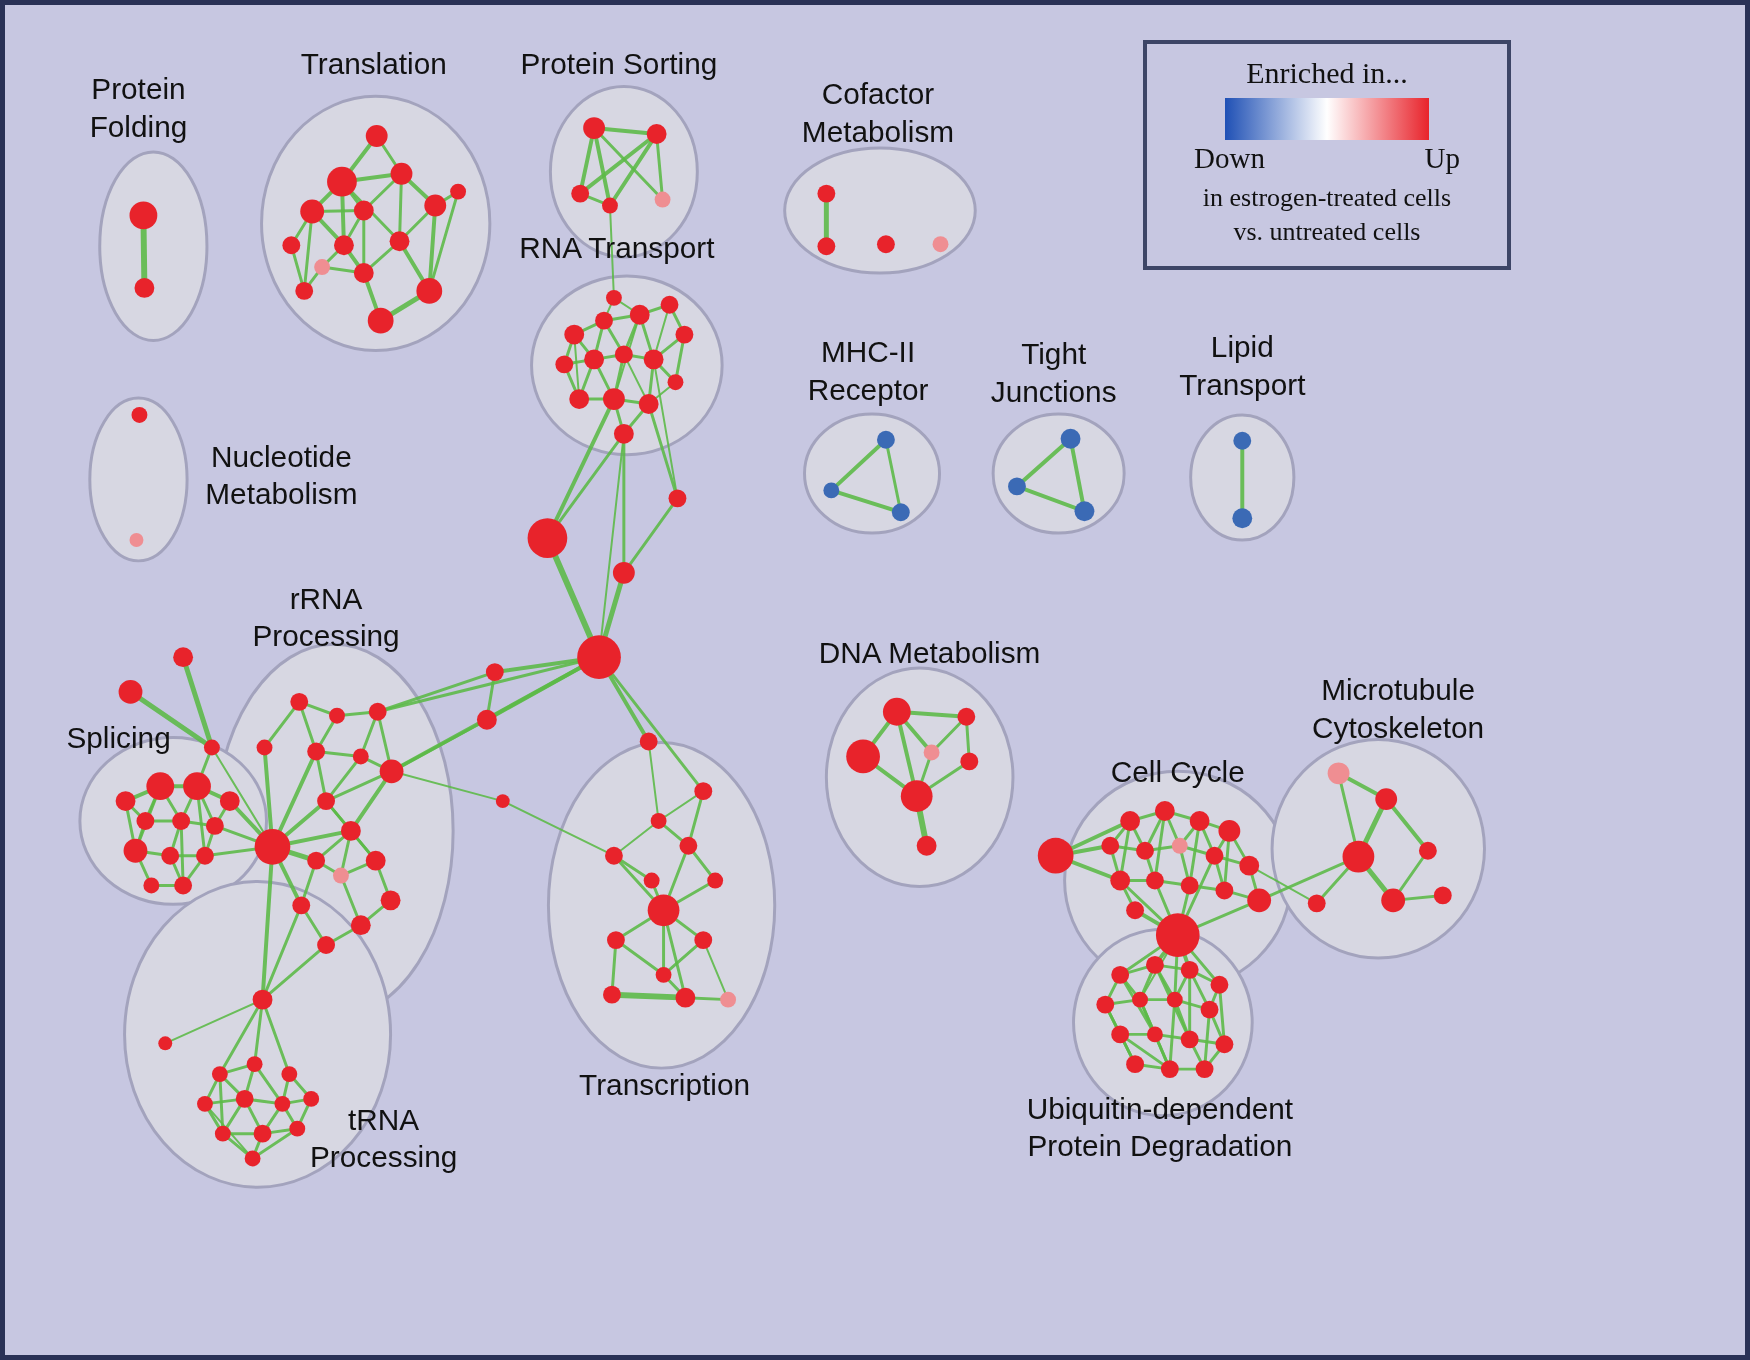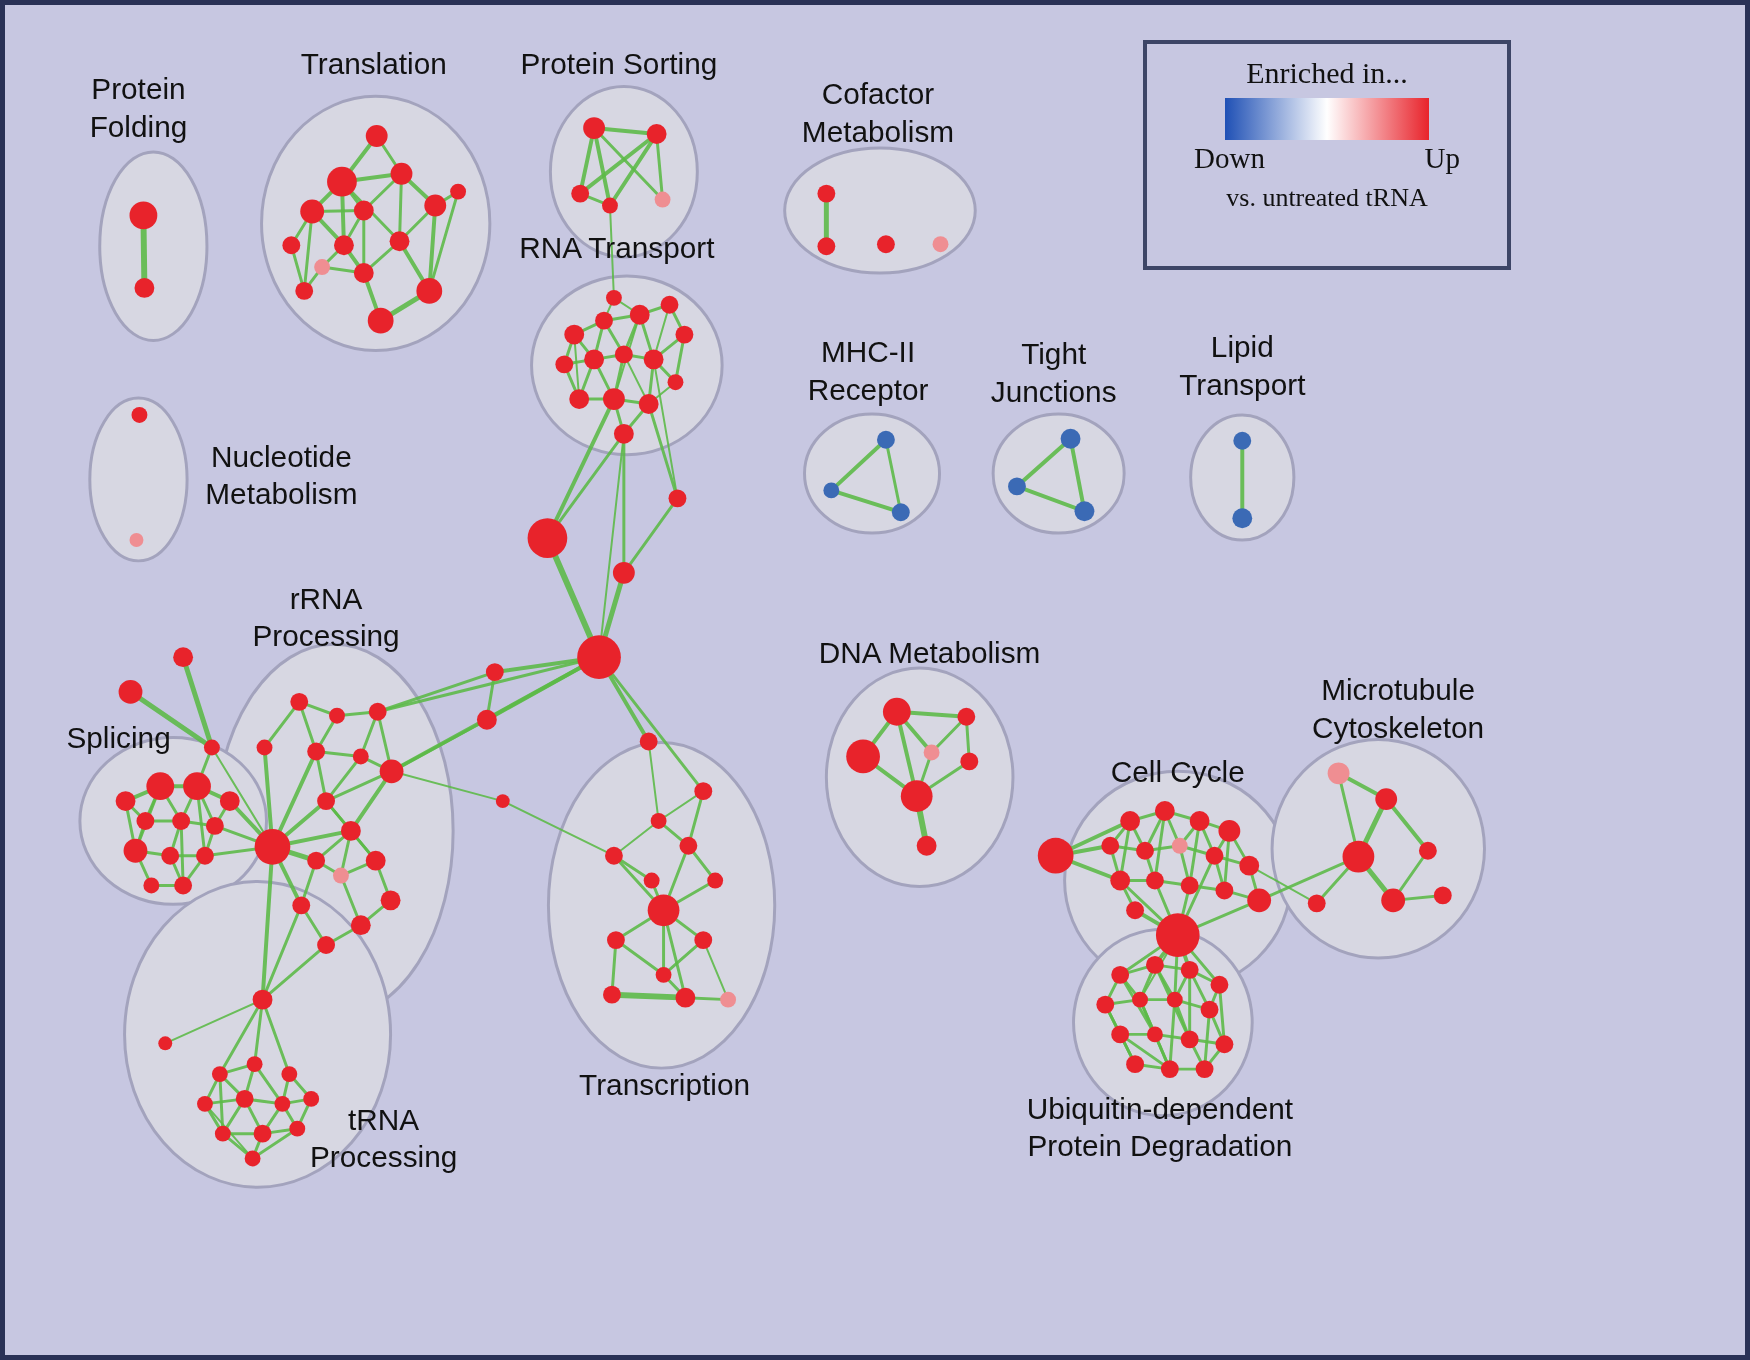--- a/index.html
+++ b/index.html
@@ -541,16 +541,17 @@
     </svg>
 
   <div class="legend" style="border-color: rgb(61, 69, 102);">
     <div class="legend-title">Enriched in...</div>
     <div class="legend-gradient" style="background: linear-gradient(90deg, rgb(31, 80, 181) 0%, rgb(255, 255, 255) 50%, rgb(232, 35, 43) 100%);"></div>
     <div class="legend-range">
       <span>Down</span>
       <span>Up</span>
     </div>
     <div class="legend-caption">
-      <div>vs. untreated tRNA</div>
+      <div>in estrogen-treated cells</div>
+      <div>vs. untreated cells</div>
     </div>
   </div>
 </div>
 
 </body></html>

